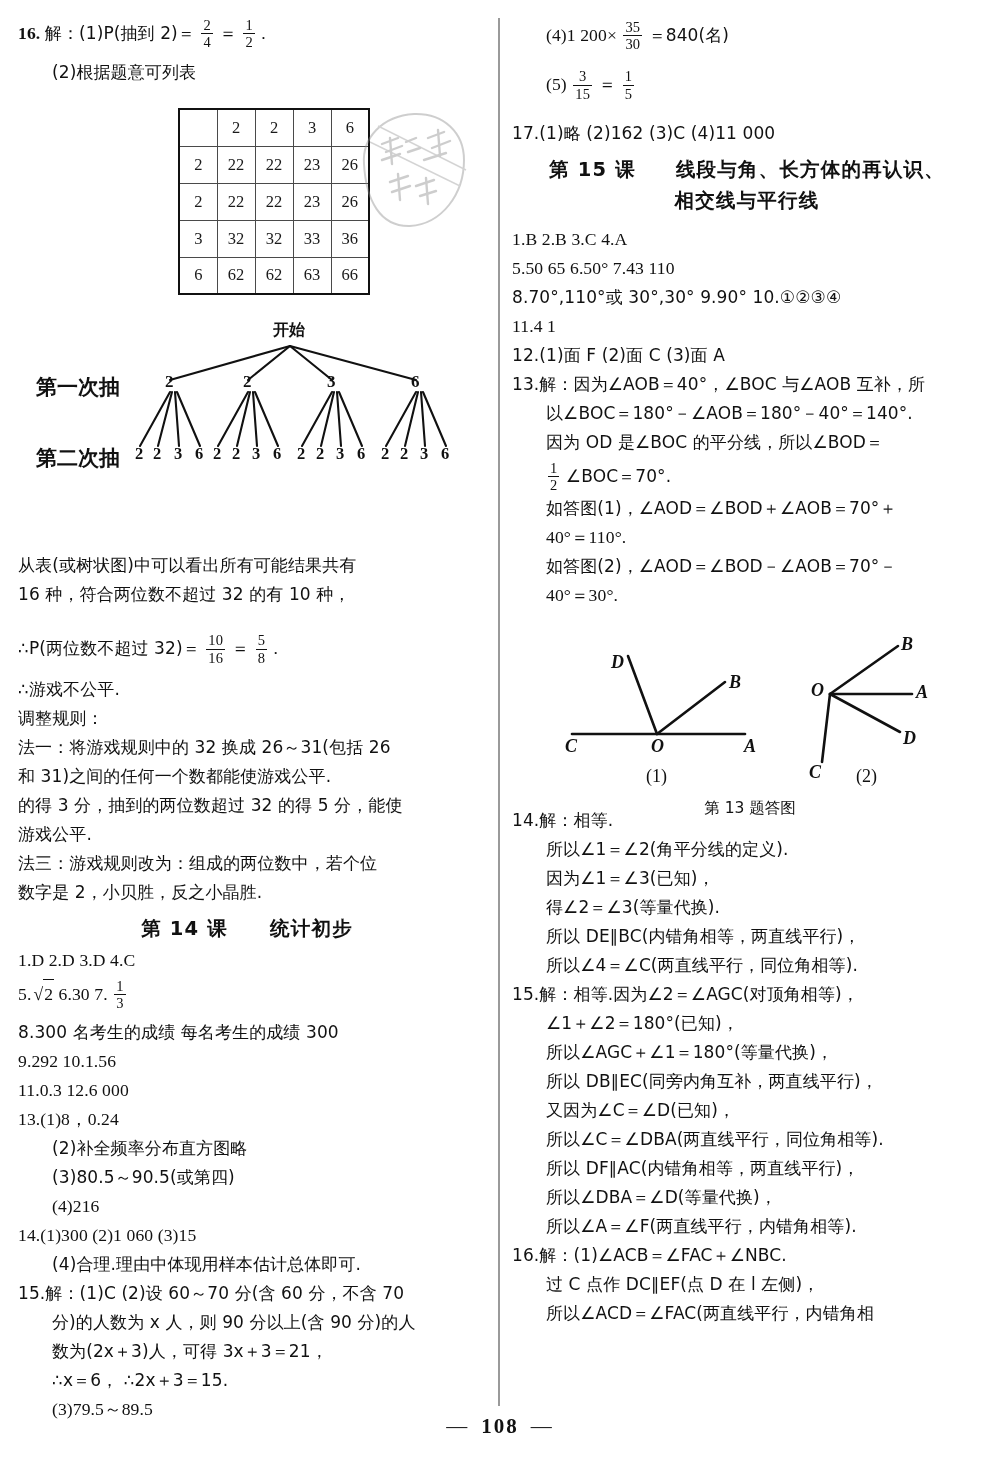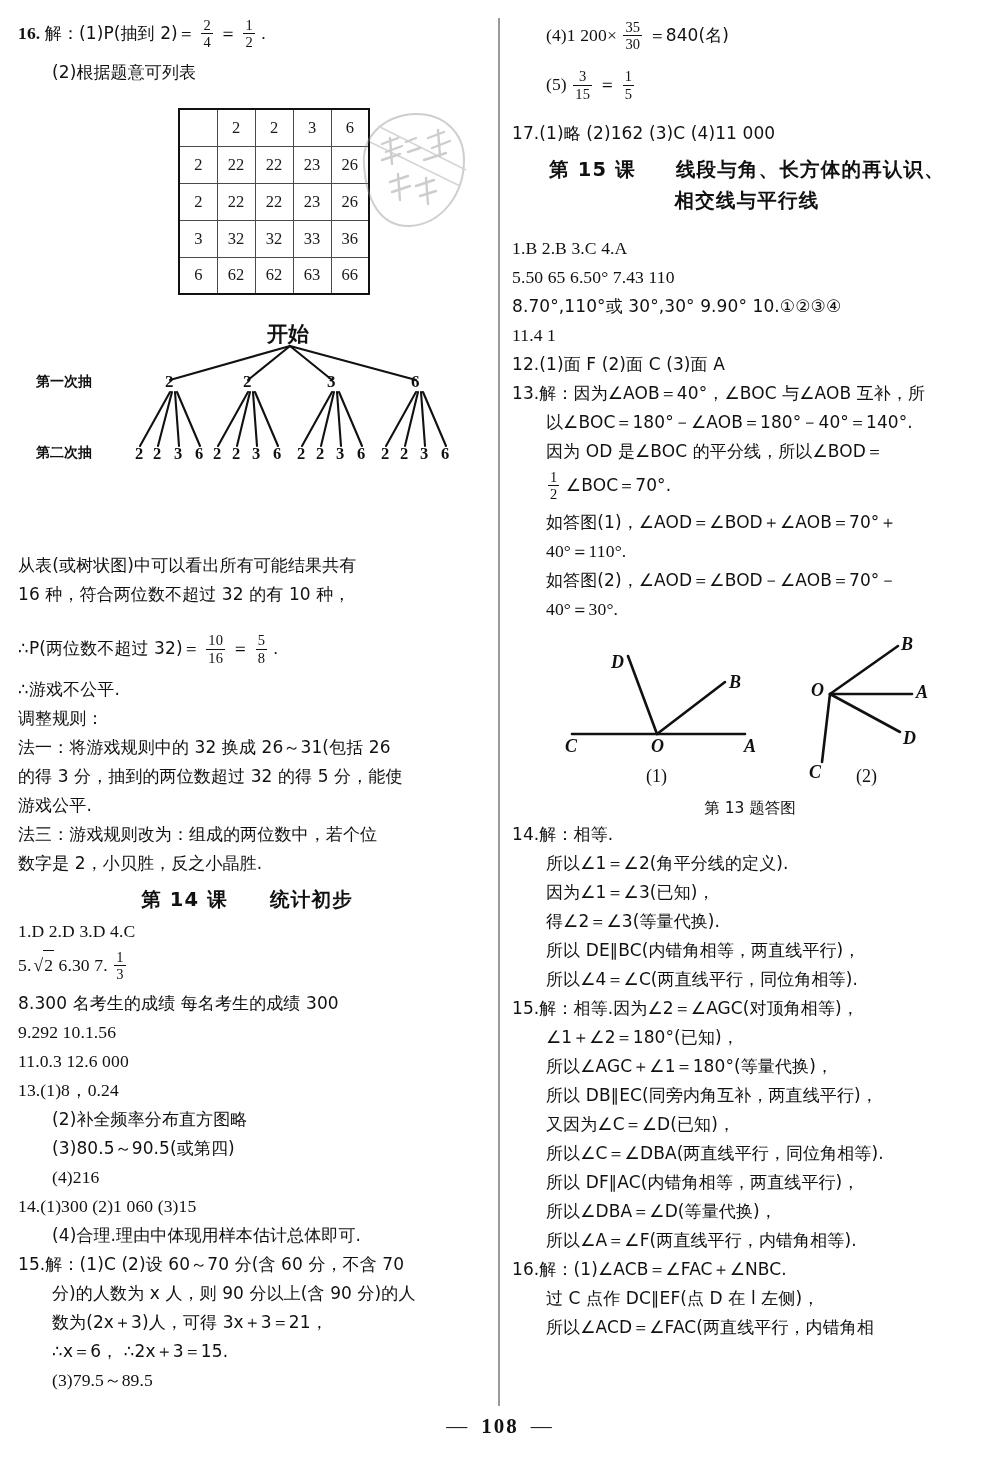--- a/index.html
+++ b/index.html
@@ -87,21 +87,21 @@
     pointer-events:none;
   }
   .stamp svg { width:100%; height:100%; }
 
   
   .tree { position:absolute; left:36px; top:318px; width:448px; height:160px; }
   .tree svg { position:absolute; left:0; top:0; }
   .tree .lbl {
     position:absolute;
     font-family:"DejaVu Sans","Liberation Sans",sans-serif;
-    font-weight:bold; font-size:14px;
+    font-weight:bold; font-size:21px;
     white-space:nowrap;
   }
   .tree .node {
     position:absolute;
     font-family:"Liberation Serif",serif;
     font-weight:bold; font-size:17px;
     white-space:nowrap;
   }
   .tree .leafrow {
     position:absolute;
@@ -179,20 +179,21 @@
         <span class="top">5</span>
         <span class="bot">8</span>
       </span>
       <span>.</span>
     </div>
 
     <div class="line cn" style="margin-top:8px;">∴游戏不公平.</div>
     <div class="line cn">调整规则：</div>
 
     <div class="line cn">法一：将游戏规则中的 32 换成 26～31(包括 26</div>
+    <div class="line cn">和 31)之间的任何一个数都能使游戏公平.</div>
     <div class="line cn">的得 3 分，抽到的两位数超过 32 的得 5 分，能使</div>
     <div class="line cn">游戏公平.</div>
     <div class="line cn">法三：游戏规则改为：组成的两位数中，若个位</div>
     <div class="line cn">数字是 2，小贝胜，反之小晶胜.</div>
 
     <div class="lesson-head" style="margin-top:8px;">
       <span>第 14 课</span>
       <span style="display:inline-block;width:26px;"></span>
       <span>统计初步</span>
     </div>
@@ -327,21 +328,21 @@
       </g>
 
       <g stroke="#111" stroke-width="2.1" fill="none" stroke-linecap="round">
         <line x1="380" y1="74" x2="350" y2="128"></line>
         <line x1="382" y1="74" x2="369" y2="128"></line>
         <line x1="385" y1="74" x2="389" y2="128"></line>
         <line x1="387" y1="74" x2="410" y2="128"></line>
       </g>
     </svg>
 
-    <div class="node" style="left:231px; top:2px; font-family:'DejaVu Sans',sans-serif; font-size:21px;">开始</div>
+    <div class="node" style="left:237px; top:2px; font-family:'DejaVu Sans',sans-serif; font-size:16px;">开始</div>
 
     <div class="lbl" style="left:0px; top:55px;">第一次抽</div>
     <div class="lbl" style="left:0px; top:126px;">第二次抽</div>
 
     <div class="node" style="left:129px; top:54px;">2</div>
     <div class="node" style="left:207px; top:54px;">2</div>
     <div class="node" style="left:291px; top:54px;">3</div>
     <div class="node" style="left:375px; top:54px;">6</div>
 
     <div class="leafrow" style="left:99px; top:126px;">2</div>
@@ -393,37 +394,37 @@
 
     <div class="lesson-head two" style="margin-top:6px;">
       <div>
         <span>第 15 课</span>
         <span style="display:inline-block;width:24px;"></span>
         <span>线段与角、长方体的再认识、</span>
       </div>
       <div>相交线与平行线</div>
     </div>
 
-    <div class="line" style="margin-top:18px;">1.B  2.B  3.C  4.A</div>
+    <div class="line" style="margin-top:9px;">1.B  2.B  3.C  4.A</div>
     <div class="line">5.50  65  6.50°  7.43   110</div>
     <div class="line cn">8.70°,110°或 30°,30°  9.90°  10.①②③④</div>
     <div class="line">11.4  1</div>
     <div class="line cn">12.(1)面 F  (2)面 C  (3)面 A</div>
 
     <div class="line cn">13.解：因为∠AOB＝40°，∠BOC 与∠AOB 互补，所</div>
     <div class="line cn indent">以∠BOC＝180°－∠AOB＝180°－40°＝140°.</div>
     <div class="line cn indent">因为 OD 是∠BOC 的平分线，所以∠BOD＝</div>
     <div class="line indent" style="margin-top:4px;">
       <span class="frac">
         <span class="top">1</span>
         <span class="bot">2</span>
       </span>
       <span class="cn">∠BOC＝70°.</span>
     </div>
-    <div class="line cn indent" style="margin-top:5px;">如答图(1)，∠AOD＝∠BOD＋∠AOB＝70°＋</div>
+    <div class="line cn indent" style="">如答图(1)，∠AOD＝∠BOD＋∠AOB＝70°＋</div>
     <div class="line indent">40°＝110°.</div>
     <div class="line cn indent">如答图(2)，∠AOD＝∠BOD－∠AOB＝70°－</div>
     <div class="line indent">40°＝30°.</div>
 
     <div style="height:196px;"></div>
 
     <div class="line cn">14.解：相等.</div>
     <div class="line cn indent">所以∠1＝∠2(角平分线的定义).</div>
     <div class="line cn indent">因为∠1＝∠3(已知)，</div>
     <div class="line cn indent">得∠2＝∠3(等量代换).</div>

